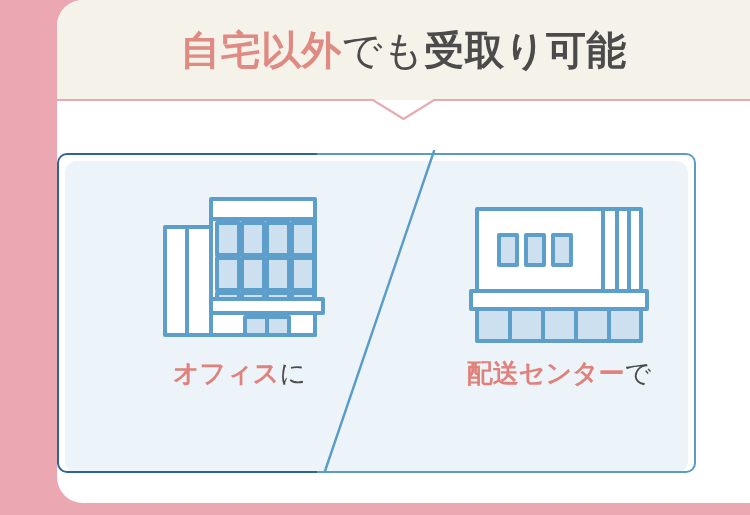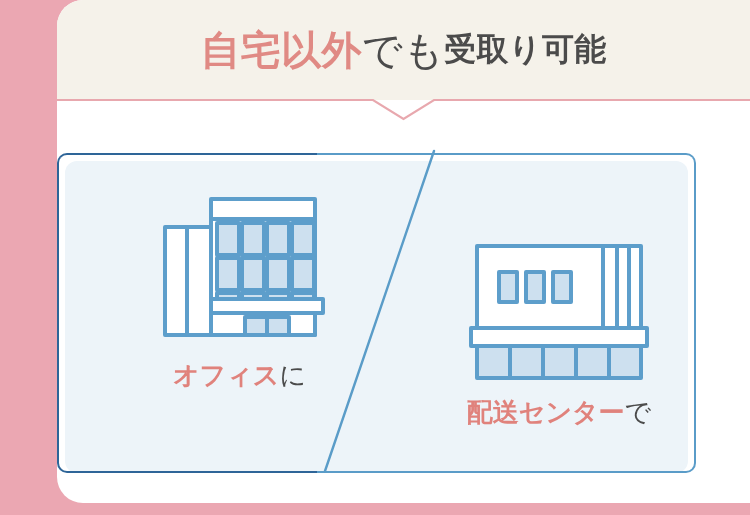--- a/index.html
+++ b/index.html
@@ -57,21 +57,21 @@
     justify-content: center;
     white-space: nowrap;
     letter-spacing: 0.02em;
   }
   .ttl-accent {
     font-size: 40px;
     font-weight: bold;
     color: #e08a84;
   }
   .ttl-normal {
-    font-size: 32px;
+    font-size: 40px;
     font-weight: bold;
     color: #4b4b4b;
   }
   .ttl-light {
     font-size: 40px;
     font-weight: normal;
     color: #4b4b4b;
     text-align: right;
   }
 
@@ -85,20 +85,21 @@
     pointer-events: none;
   }
 
   
   #cards {
     position: absolute;
     left: 57px;
     top: 153px;
     width: 513px;
     height: 320px;
+    font-family: Liberation Mono, monospace;
   }
   .card {
     position: absolute;
     top: 0;
     height: 320px;
     box-sizing: border-box;
   }
   #card-left {
     left: 0px;
     width: 380px;
@@ -129,21 +130,21 @@
   .panel {
     position: absolute;
     top: 0;
     height: 320px;
     display: flex;
     flex-direction: column;
     align-items: center;
     justify-content: flex-start;
   }
   #panel-left  { left: 0px;   width: 365px; }
-  #panel-right { left: 365px; width: 274px; margin-top: 37px; }
+  #panel-right { left: 365px; width: 274px; }
 
   .icon-box {
     margin-top: 42px;
     height: 150px;
     display: flex;
     align-items: center;
     justify-content: center;
   }
   .caption {
     margin-top: 12px;

